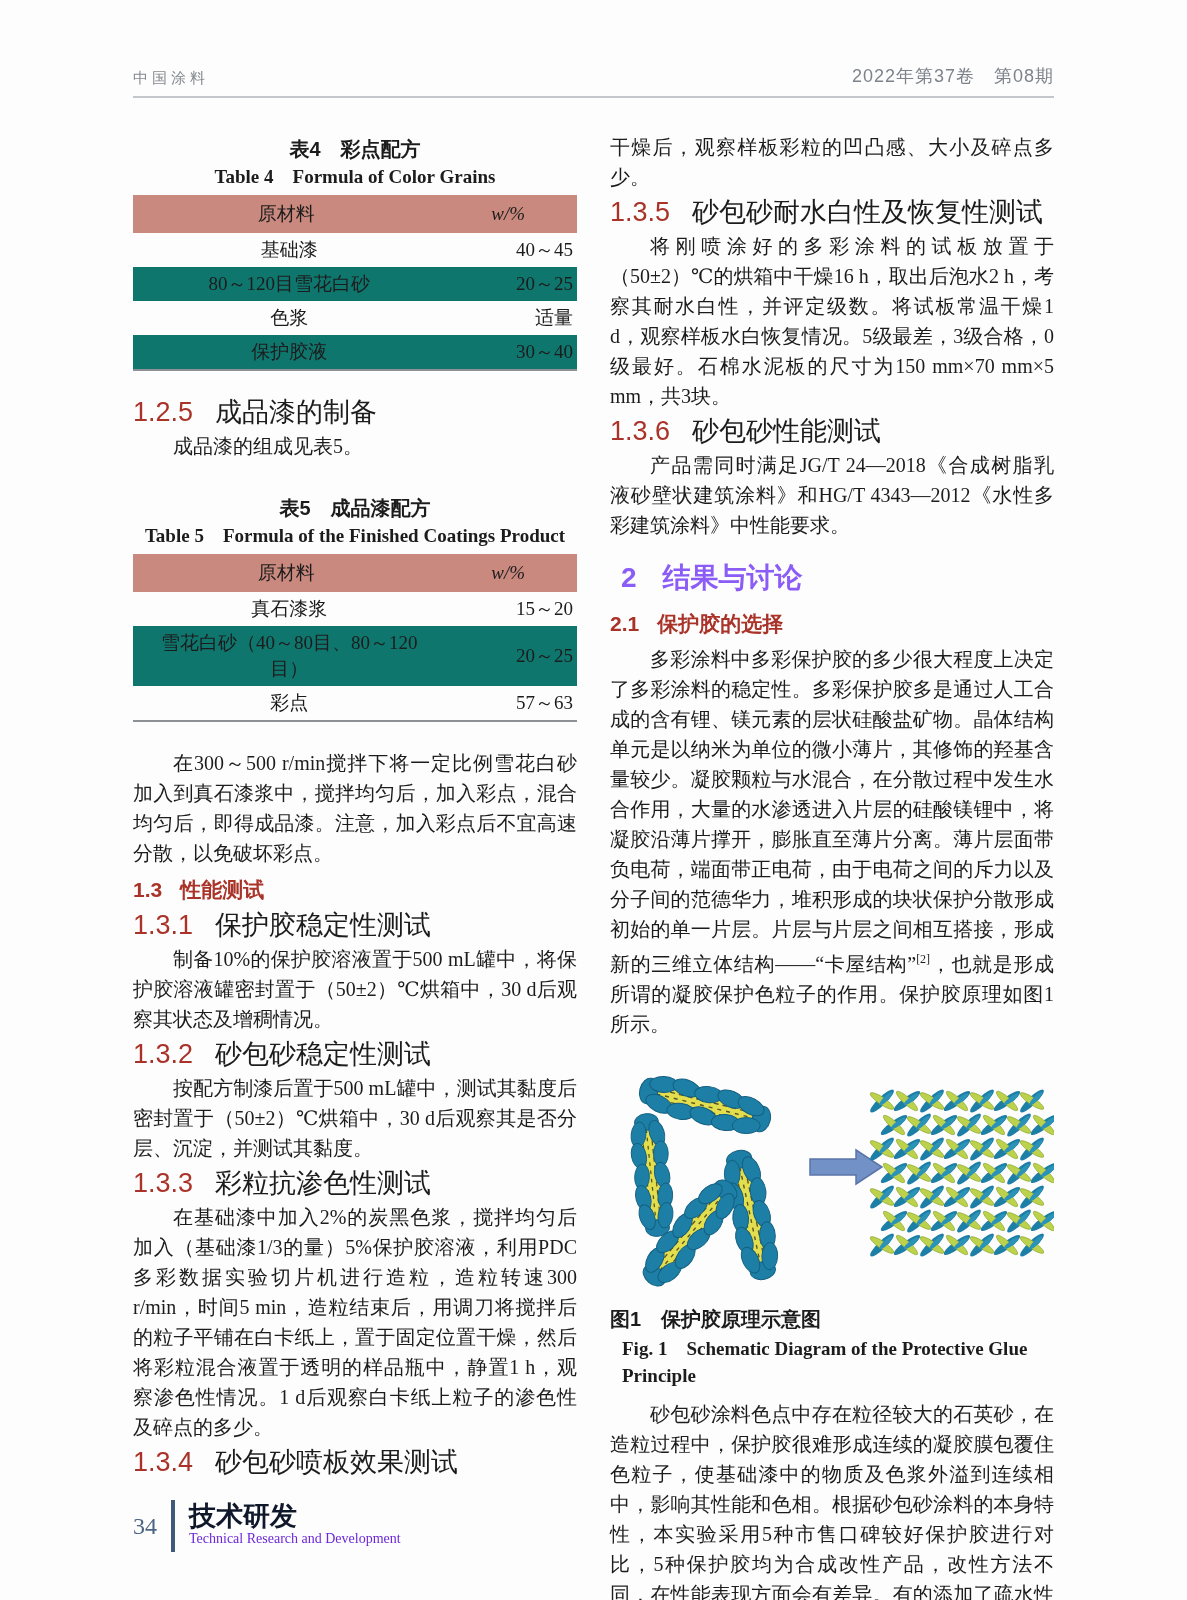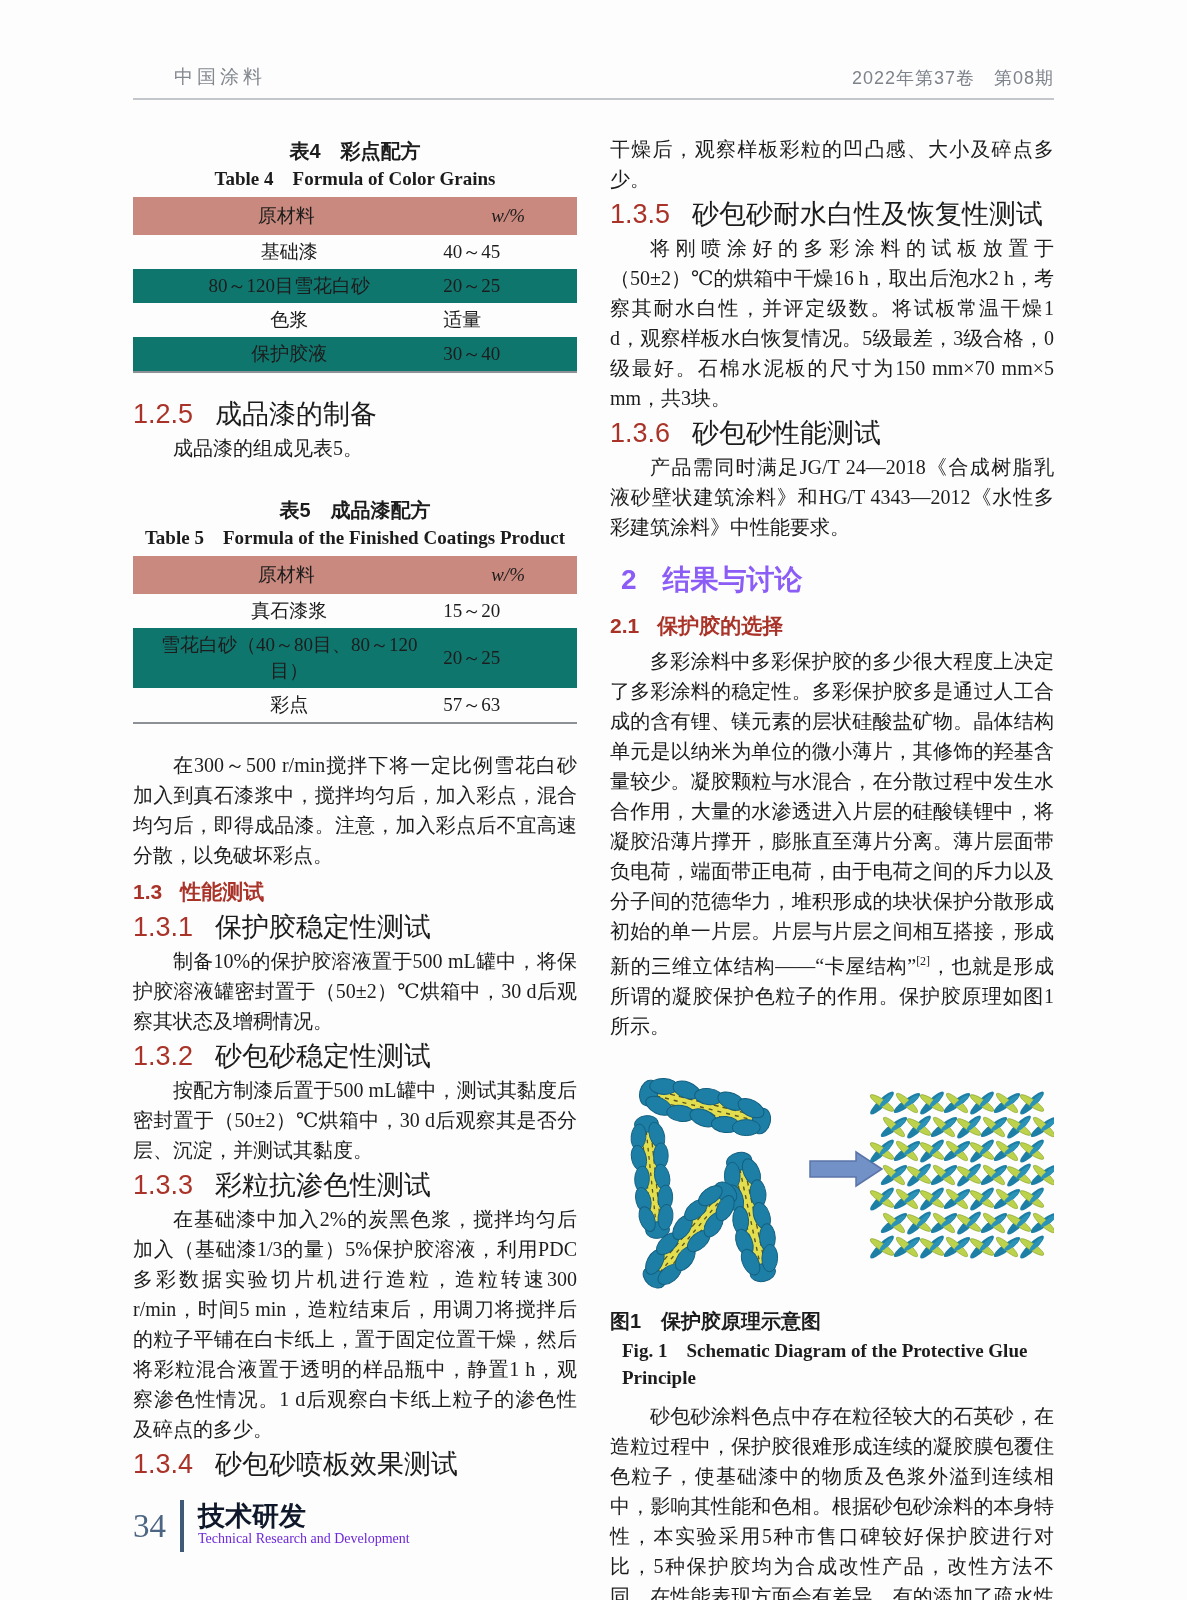--- a/index.html
+++ b/index.html
@@ -8,21 +8,21 @@
     width:1187px; height:1600px; margin:0 auto; background:#fdfdfd;
     position:relative; padding:64px 133px 0 133px; overflow:hidden;
     font-family:"Liberation Serif","DejaVu Serif",serif; color:#1c1c1c;
   }
   
   .page-header {
     display:flex; justify-content:space-between; align-items:flex-end;
     border-bottom:2px solid #c3c7cb; padding-bottom:8px;
   }
   .journal-name { font-family:"Liberation Sans","DejaVu Sans",sans-serif;
-    font-size:19px; color:#84898f; letter-spacing:4px;margin-left:41px; }
+    font-size:15px; color:#84898f; letter-spacing:4px; }
   .issue-info { font-family:"Liberation Sans","DejaVu Sans",sans-serif;
     font-size:18px; color:#7e838b; letter-spacing:1px; }
 
   
   .columns { display:flex; gap:33px; margin-top:34px; }
   .col { width:444px; }
 
   p.body { font-size:20px; line-height:30px; text-align:justify; }
   p.indent { text-indent:2em; }
 
@@ -44,38 +44,38 @@
     font-family:"Liberation Sans","DejaVu Sans",sans-serif; line-height:27px;}
   .tbl-title-en { text-align:center; font-weight:bold; font-size:19px; line-height:27px; margin-bottom:5px;}
   table.formula { width:100%; border-collapse:collapse; font-size:19px;
     border-bottom:2px solid #8d9196; }
   table.formula th {
     background:#c9897e; font-weight:normal; font-size:19px;
     padding:6px 4px; text-align:center;
   }
   table.formula td { padding:4px 4px; height:30px; }
   table.formula td.c1 { width:69%; padding-left:10px; text-align:center; }
-  table.formula td.c2 { width:31%; text-align:left; }
+  table.formula td.c2 { width:31%; text-align:right; }
   table.formula tr.alt { background:#0f766e; }
   .wpct { font-style:italic; }
 
   
   figure { margin:14px 0 10px 0; text-align:left; }
   .fig-cap-zh { font-family:"Liberation Sans","DejaVu Sans",sans-serif;
     font-weight:bold; font-size:20px; margin-top:10px; line-height:28px;}
   .fig-cap-en { font-weight:bold; font-size:19px; line-height:27px; margin:2px auto 0 auto; max-width:420px; }
 
   sup.ref { font-size:12px; vertical-align:super; }
 
   
   .page-footer {
     position:absolute; left:133px; bottom:48px;
     display:flex; align-items:center; gap:14px;
   }
-  .page-num { font-size:33px; color:#4c6582; font-family:"Liberation Serif",serif; }
+  .page-num { font-size:24px; color:#4c6582; font-family:"Liberation Serif",serif; }
   .footer-bar { width:4px; height:52px; background:#3f5a78; }
   .footer-zh { font-family:"Liberation Sans","DejaVu Sans",sans-serif;
     font-weight:bold; font-size:27px; color:#0f172a; line-height:26px;}
   .footer-en { font-size:14px; color:#6d28d9; line-height:20px; }
 </style>
 </head>
 <body>
 
 <div class="page">
 

